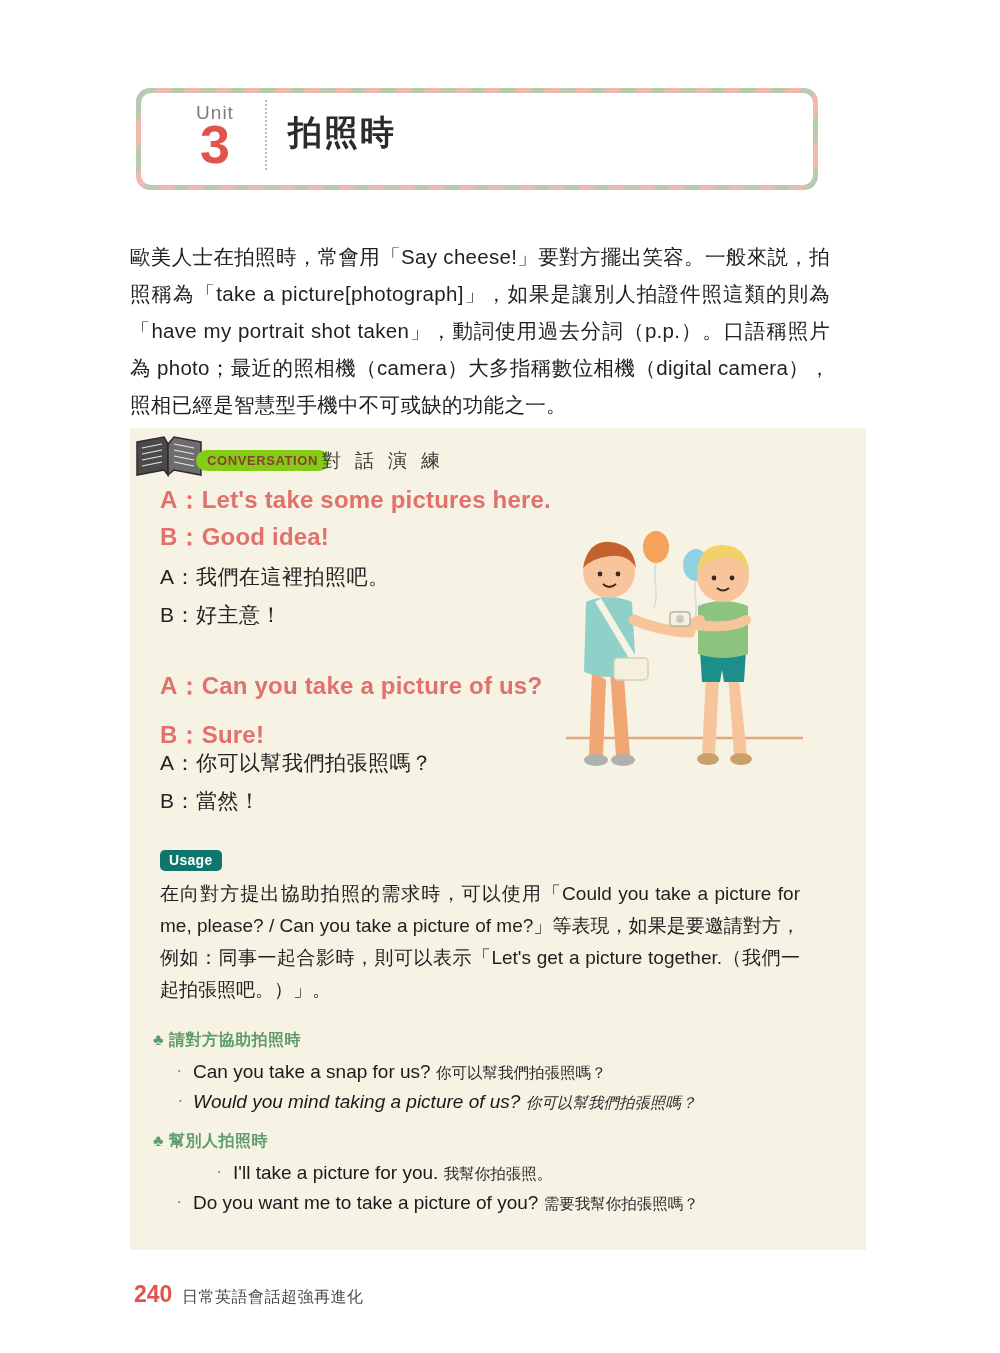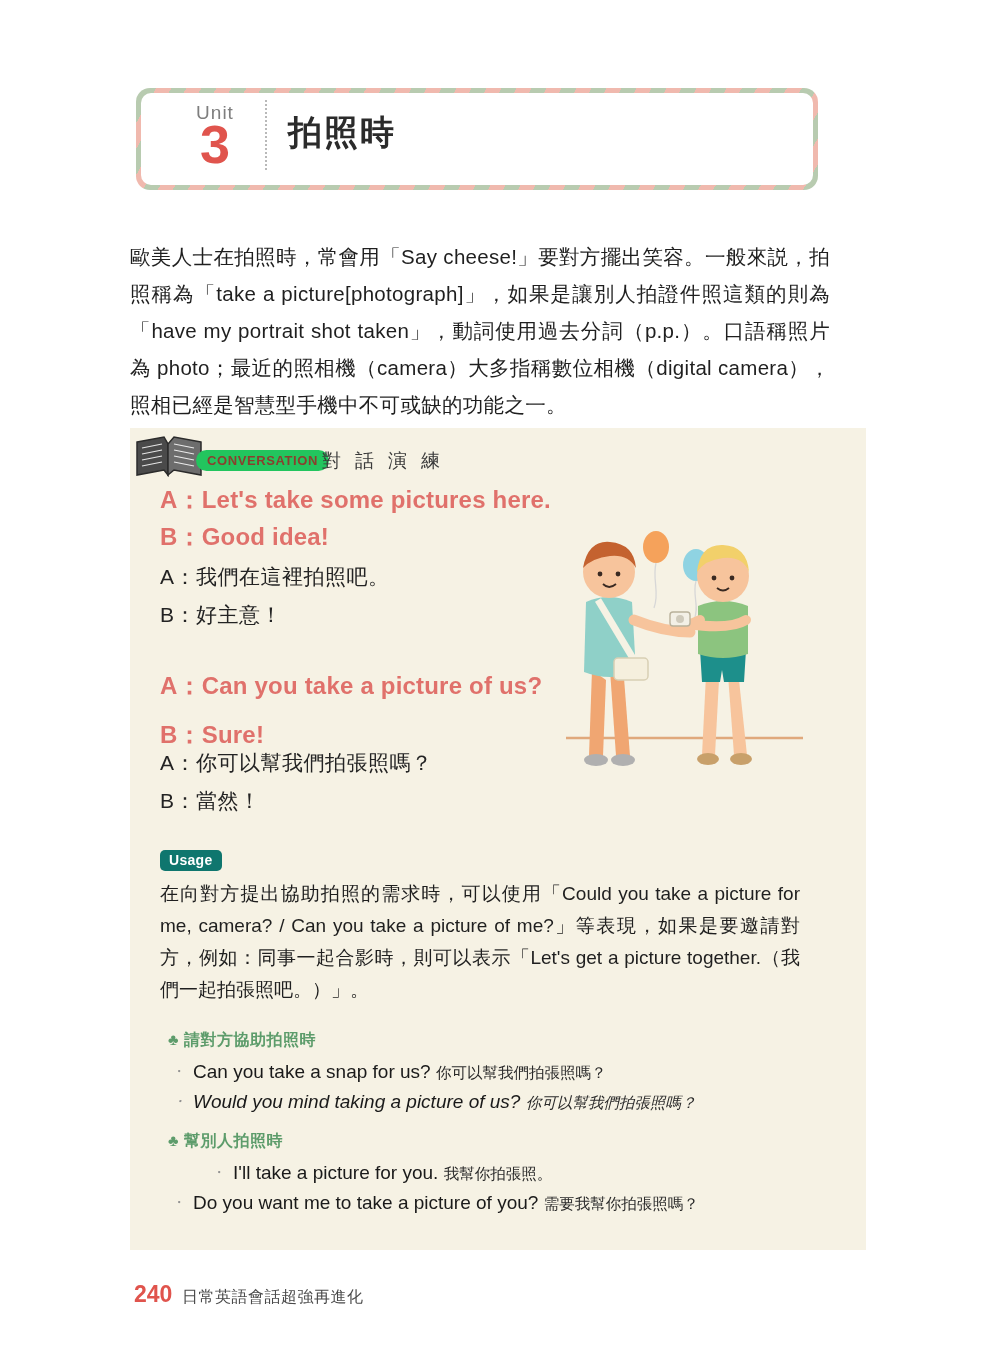--- a/index.html
+++ b/index.html
@@ -120,21 +120,21 @@
     height: 44px;
   }
 
   .conv-tag {
     position: absolute;
     left: 196px;
     top: 450px;
     height: 21px;
     padding: 0 11px;
     border-radius: 11px;
-    background: #22c55e;
+    background: #84cc16;
     color: #8a3f2e;
     font-size: 13px;
     font-weight: bold;
     letter-spacing: 0.6px;
     line-height: 21px;
     font-family: "Liberation Sans", sans-serif;
   }
   .conv-cn {
     position: absolute;
     left: 322px;
@@ -200,21 +200,21 @@
     width: 640px;
     font-size: 19px;
     line-height: 32px;
     color: #1f1f1f;
     text-align: justify;
   }
 
   
   .grp-head {
     position: absolute;
-    left: 168px;
+    left: 153px;
     font-size: 16px;
     color: #5d9c6b;
     font-weight: bold;
     letter-spacing: 0.5px;
   }
   .grp-head .club { margin-right: 5px; }
   .ex {
     position: absolute;
     left: 172px;
     font-size: 19px;
@@ -358,21 +358,21 @@
       <circle cx="175" cy="56" r="26" fill="#f7c49c"></circle>
       <path d="M149 52 Q152 24 175 25 Q199 26 201 52 Q195 36 175 38 Q157 40 149 52 Z" fill="#f2d06a"></path>
       <circle cx="166" cy="58" r="2.4" fill="#3a2a22"></circle>
       <circle cx="184" cy="58" r="2.4" fill="#3a2a22"></circle>
       <path d="M169 68 Q175 73 181 68" stroke="#3a2a22" stroke-width="1.8" fill="none"></path>
     </g>
   </svg>
 </div>
 
 <div class="usage-tag">Usage</div>
-<div class="usage-text">在向對方提出協助拍照的需求時，可以使用「Could you take a picture for me, camera? / Can you take a picture of me?」等表現，如果是要邀請對方，例如：同事一起合影時，則可以表示「Let's get a picture together.（我們一起拍張照吧。）」。</div>
+<div class="usage-text">在向對方提出協助拍照的需求時，可以使用「Could you take a picture for me, please? / Can you take a picture of me?」等表現，如果是要邀請對方，例如：同事一起合影時，則可以表示「Let's get a picture together.（我們一起拍張照吧。）」。</div>
 
 <div class="grp-head g1">
   <span class="club">♣</span><span>請對方協助拍照時</span>
 </div>
 <div class="ex e1">
   <span class="dot">・</span><span>Can you take a snap for us?</span>
   <span class="zh">你可以幫我們拍張照嗎？</span>
 </div>
 <div class="ex e2">
   <span class="dot">・</span><span>Would you mind taking a picture of us?</span>

